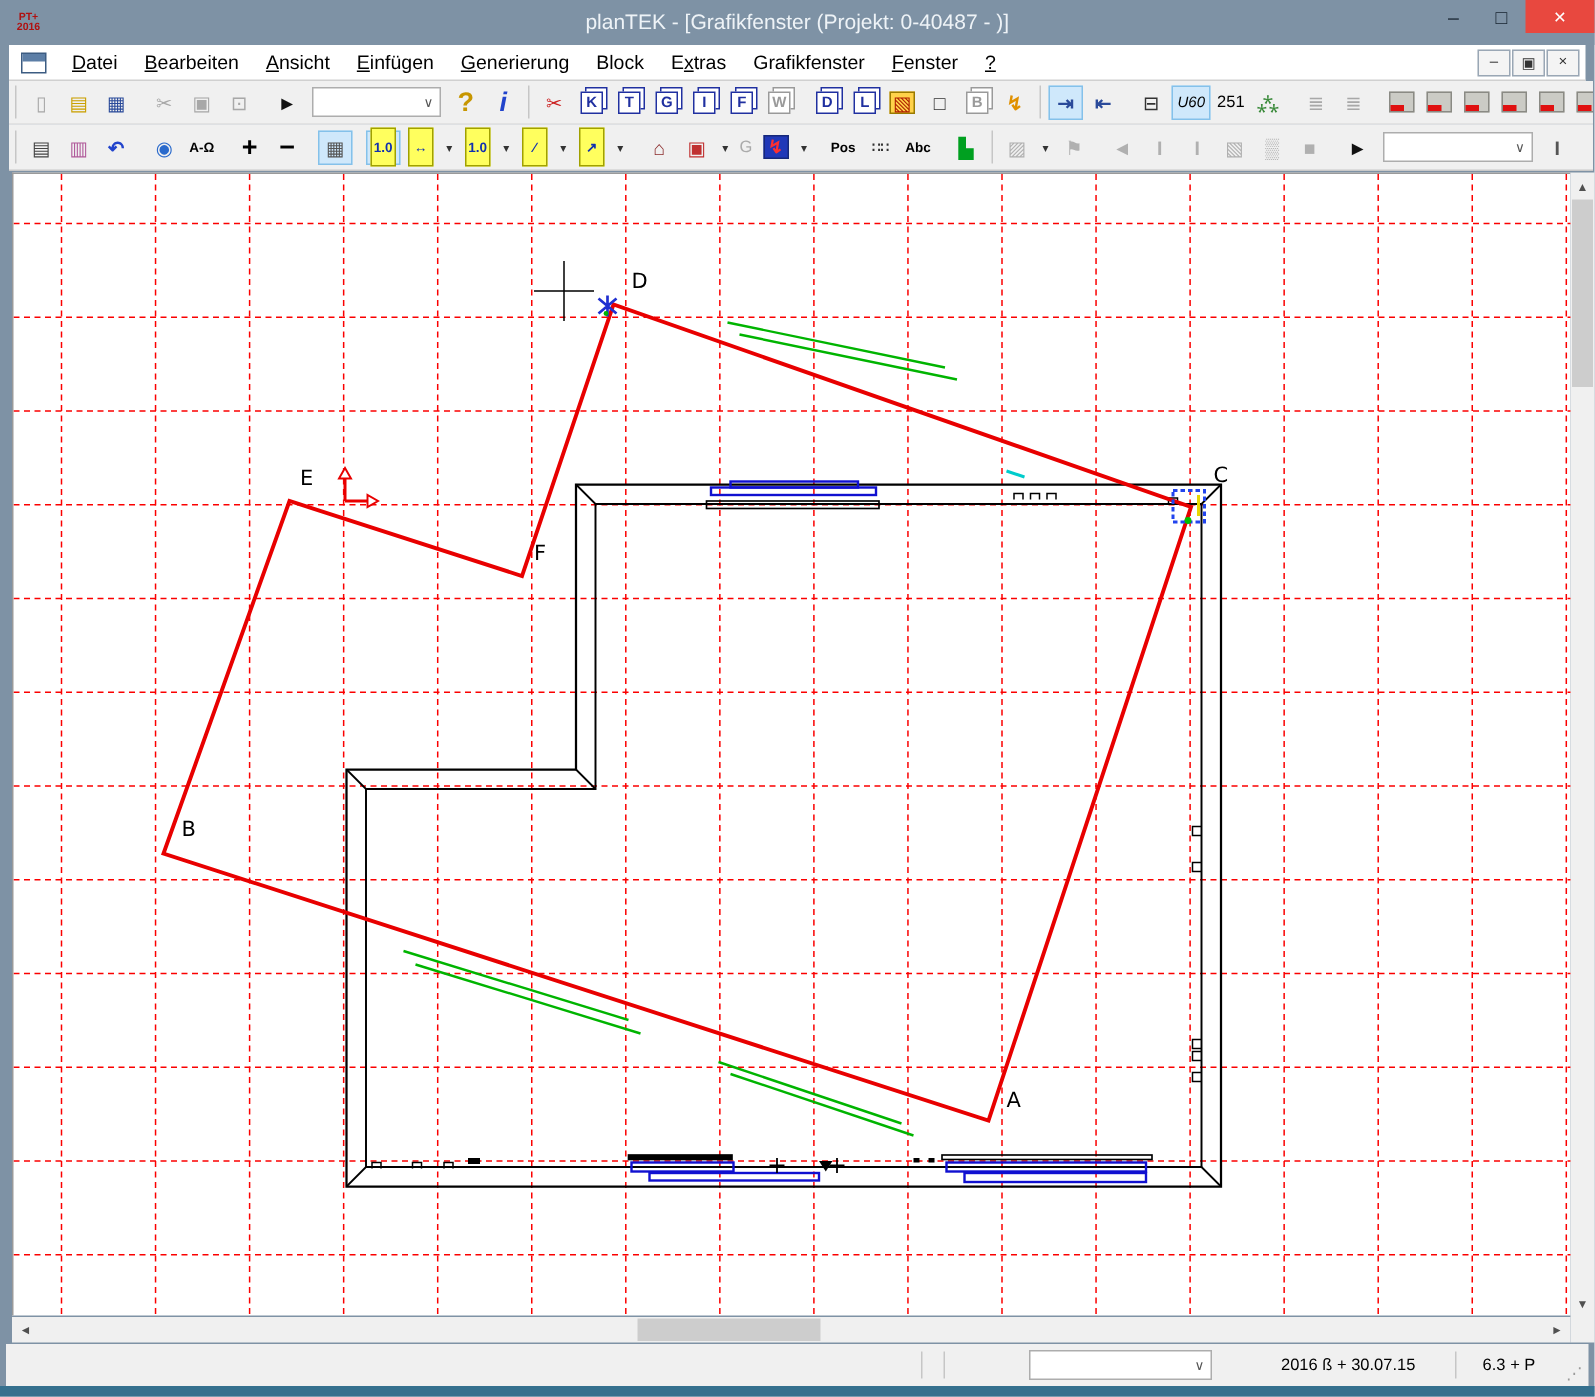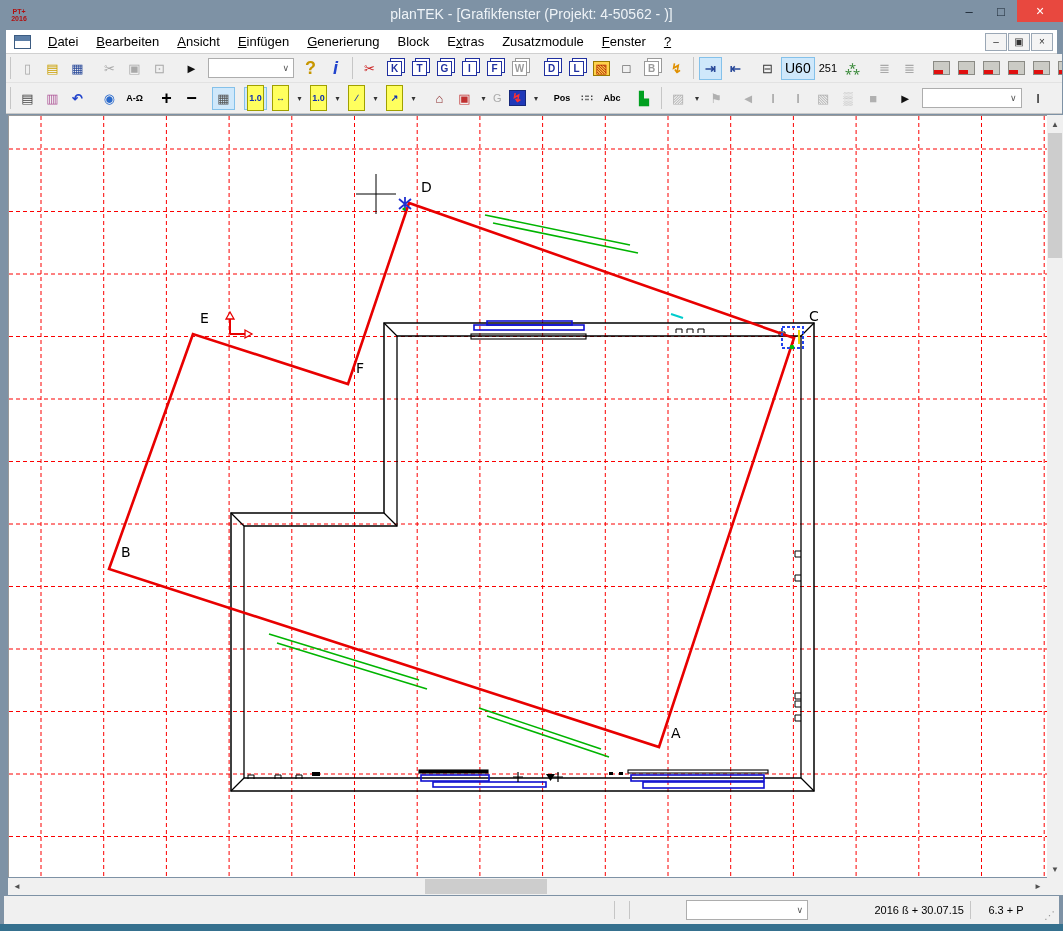--- a/index.html
+++ b/index.html
@@ -33,21 +33,21 @@
   .tbtn .icon.big { font-size:18px; font-weight:bold; }
   .tbtn .icon.small { font-size:9px; font-weight:bold; }
   .tbtn .icon.bold { font-weight:bold; }
   .tbtn .icon.italic { font-style:italic; }
   .letterbox { width:15px; height:15px; border:1px solid #2030a0; background:#fff; color:#2030a0; font-weight:bold; font-size:10px; display:flex; align-items:center; justify-content:center; box-shadow:3px -3px 0 -1px #ffffff,3px -3px 0 0 #2030a0; }
   .letterbox.gray { border-color:#9a9a9a; color:#9a9a9a; box-shadow:3px -3px 0 -1px #ffffff,3px -3px 0 0 #9a9a9a; }
   .ybox { min-width:17px; height:16px; background:#ffff5e; border:1px solid #a0a000; color:#1030b0; font-size:9px; font-weight:bold; display:flex; align-items:center; justify-content:center; padding:12px 1px; }
   .navybox { width:17px; height:16px; background:#2038b8; border:1px solid #16287a; color:#ff3030; font-size:12px; font-weight:bold; display:flex; align-items:center; justify-content:center; }
   .wallico { width:17px; height:14px; background:#cbcbc5; border:1px solid #8a8a84; position:relative; }
   .wallico::after { content:""; position:absolute; left:0; bottom:0; width:60%; height:4px; background:#e01010; }
-  .ubox { padding:1px 3px; font-size:14px; color:#000; }
+  .ubox { padding:1px 3px; font-size:10px; color:#000;font-style:italic; }
   .tsep { width:1px; height:22px; background:#c6c6c6; margin:0 4px; flex:0 0 auto; }
   .tgap { width:7px; flex:0 0 auto; }
   .tlabel { font-size:11px; color:#000; padding:0 3px; flex:0 0 auto; }
   .tlabel.gray { color:#aaa; }
   .tcombo { height:20px; background:#fff; border:1px solid #adadad; margin:0 4px; display:flex; align-items:center; justify-content:flex-end; flex:0 0 auto; }
   .combo-arrow { font-size:9px; color:#555; padding:0 4px; }
   .ddbtn { width:13px; height:23px; display:flex; align-items:center; justify-content:center; font-size:8px; color:#333; border:1px solid transparent; flex:0 0 auto; }
 
   
   #canvas { position:absolute; left:8px; top:115px; width:1039px; height:762px; background:#ffffff; border-top:1px solid #9a9a9a; border-left:1px solid #9a9a9a; }
@@ -60,55 +60,55 @@
   #hthumb { position:absolute; top:1px; height:15px; left:417px; width:122px; background:#cdcdcd; }
   #scorner { position:absolute; right:0; top:878px; width:16px; height:17px; background:#f0f0f0; }
 
   
   #statusbar { position:absolute; left:4px; right:4px; top:896px; height:28px; background:#f0f0f0; display:flex; align-items:center; font-size:11px; color:#000; }
   .sb-sep { width:1px; height:18px; background:#c6c6c6; }
   #sb-main { flex:1 1 auto; }
   #sb-cell-small { width:14px; height:100%; }
   #sb-combo { width:122px; height:20px; background:#fff; border:1px solid #adadad; margin:0 0 0 56px; display:flex; align-items:center; justify-content:flex-end; }
   #sb-gap { width:46px; }
-  #sb-version-date { width:116px; text-align:right; padding-right:6px; }
+  #sb-version-date { width:116px; text-align:left; padding-right:6px; }
   #sb-version { width:62px; text-align:center; padding-left:8px; }
   #sb-grip { width:26px; height:100%; position:relative; }
   #sb-grip::after { content:"⋰"; position:absolute; right:4px; bottom:2px; color:#9a9a9a; font-size:11px; }
   #bottom-strip { position:absolute; left:0; right:0; top:924px; height:7px; background:#35708e; }
 </style>
 </head>
 <body>
 
 <div id="window">
 
   <div id="titlebar">
     <div id="app-icon">
       <div>PT+</div>
       <div>2016</div>
     </div>
-    <div id="title-text">planTEK - [Grafikfenster (Projekt: 4-50562 - )]</div>
+    <div id="title-text">planTEK - [Grafikfenster (Projekt: 0-40487 - )]</div>
     <div class="cap-btns">
       <div class="cap-btn">–</div>
       <div class="cap-btn">□</div>
       <div class="cap-btn cap-close">×</div>
     </div>
   </div>
 
   <div id="menubar">
     <div id="child-icon"></div>
     <div id="menu-items" style="display: flex;">
         <div class="menu-item"><u>D</u>atei</div>
         <div class="menu-item"><u>B</u>earbeiten</div>
         <div class="menu-item"><u>A</u>nsicht</div>
         <div class="menu-item"><u>E</u>infügen</div>
         <div class="menu-item"><u>G</u>enerierung</div>
         <div class="menu-item">Block</div>
         <div class="menu-item">E<u>x</u>tras</div>
-        <div class="menu-item">Zusatzmodule</div>
+        <div class="menu-item">Grafikfenster</div>
         <div class="menu-item"><u>F</u>enster</div>
         <div class="menu-item"><u>?</u></div>
       </div>
     <div id="mdi-btns">
         <div class="mdi-btn">–</div>
         <div class="mdi-btn">▣</div>
         <div class="mdi-btn">×</div>
       </div>
   </div>
 

